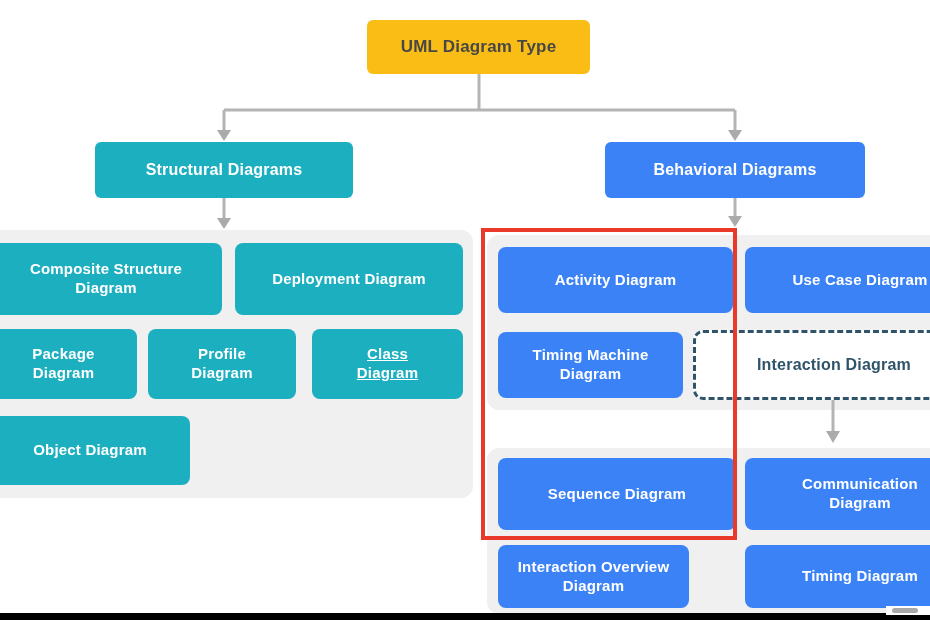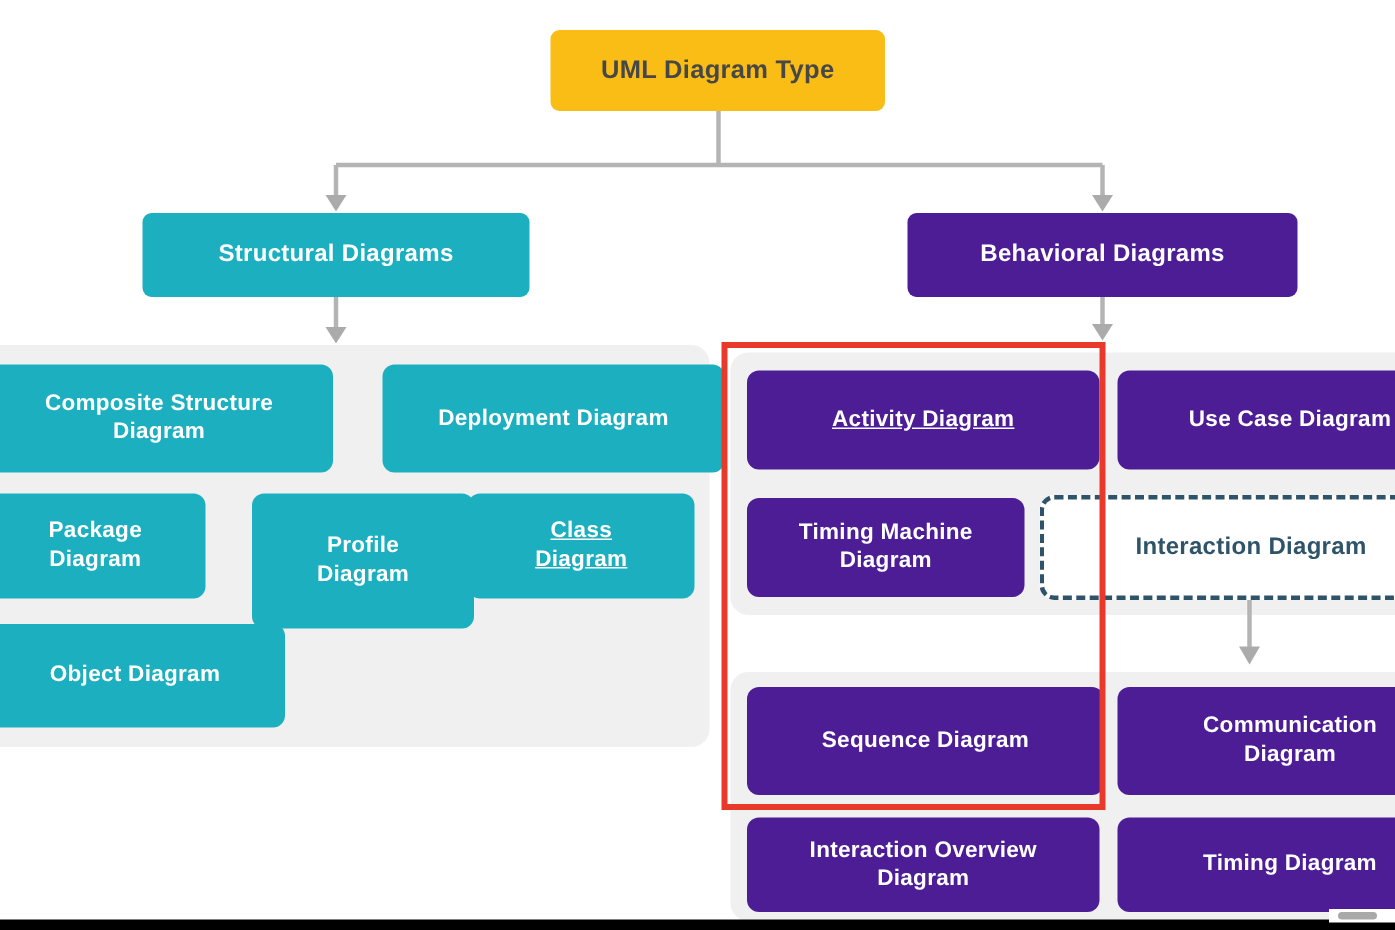--- a/index.html
+++ b/index.html
@@ -10,21 +10,21 @@
   .panel{position:absolute;background:#f0f0f1;border-radius:12px;z-index:1;}
   #connectors{position:absolute;left:0;top:0;z-index:2;}
   .box{
     position:absolute;display:flex;align-items:center;justify-content:center;
     text-align:center;font-weight:bold;color:#ffffff;border-radius:8px;
     font-size:15px;line-height:1.25;white-space:pre-line;z-index:3;
     letter-spacing:.2px;
   }
   .root{background:#f9bd15;color:#474747;font-size:17px;border-radius:6px;}
   .teal{background:#1cafbf;}
-  .navy{background:#4c1d95;}
+  .navy{background:#3b82f6;}
   .hdr{font-size:16px;border-radius:6px;}
   .dashedbox{
     background:#ffffff;color:#2f5469;border:3px dashed #2f5469;border-radius:10px;
     box-sizing:border-box;font-size:16px;
   }
   .highlight{
     position:absolute;border:4px solid #e8392b;box-sizing:border-box;
     z-index:5;pointer-events:none;background:transparent;
   }
   .blackbar{position:absolute;background:#000;z-index:6;}
@@ -59,38 +59,38 @@
     </g>
   </svg>
 
   <div class="box teal hdr" style="left:95px;top:142px;width:258px;height:56px;">Structural Diagrams</div>
 
   <div class="box root" style="left:367px;top:20px;width:223px;height:54px;">UML Diagram Type</div>
   <div class="box navy hdr" style="left:605px;top:142px;width:260px;height:56px;">Behavioral Diagrams</div>
 
   <div class="box teal" style="left:-10px;top:243px;width:232px;height:72px;">Composite Structure
 Diagram</div>
-  <div class="box teal" style="left:235px;top:243px;width:228px;height:72px;margin-left:20px;">Deployment Diagram</div>
+  <div class="box teal" style="left:235px;top:243px;width:228px;height:72px;">Deployment Diagram</div>
   <div class="box teal" style="left:-10px;top:329px;width:147px;height:70px;">Package
 Diagram</div>
-  <div class="box teal" style="left:168px;top:329px;width:148px;height:90px;">Profile
+  <div class="box teal" style="left:148px;top:329px;width:148px;height:70px;">Profile
 Diagram</div>
   <div class="box teal" style="left:312px;top:329px;width:151px;height:70px;text-decoration:underline;">Class
 Diagram</div>
   <div class="box teal" style="left:-10px;top:416px;width:200px;height:69px;">Object Diagram</div>
 
-  <div class="box navy" style="left:498px;top:247px;width:235px;height:66px;text-decoration:underline;">Activity Diagram</div>
+  <div class="box navy" style="left:498px;top:247px;width:235px;height:66px;">Activity Diagram</div>
   <div class="box navy" style="left:745px;top:247px;width:230px;height:66px;">Use Case Diagram</div>
   <div class="box navy" style="left:498px;top:332px;width:185px;height:66px;">Timing Machine
 Diagram</div>
   <div class="box dashedbox" style="left:693px;top:330px;width:282px;height:70px;">Interaction Diagram</div>
   <div class="box navy" style="left:498px;top:458px;width:238px;height:72px;">Sequence Diagram</div>
   <div class="box navy" style="left:745px;top:458px;width:230px;height:72px;">Communication
 Diagram</div>
-  <div class="box navy" style="left:498px;top:545px;width:235px;height:63px;">Interaction Overview
+  <div class="box navy" style="left:498px;top:545px;width:191px;height:63px;">Interaction Overview
 Diagram</div>
   <div class="box navy" style="left:745px;top:545px;width:230px;height:63px;">Timing Diagram</div>
 
   <div class="highlight" style="left:481px;top:228px;width:256px;height:312px;"></div>
 
   <div class="blackbar" style="left:0;top:613px;width:930px;height:7px;"></div>
   <div class="scrollnotch" style="left:886px;top:606px;width:44px;height:9px;"></div>
   <div class="scrollthumb" style="left:892px;top:608px;width:26px;height:5px;"></div>
 
 </div>

